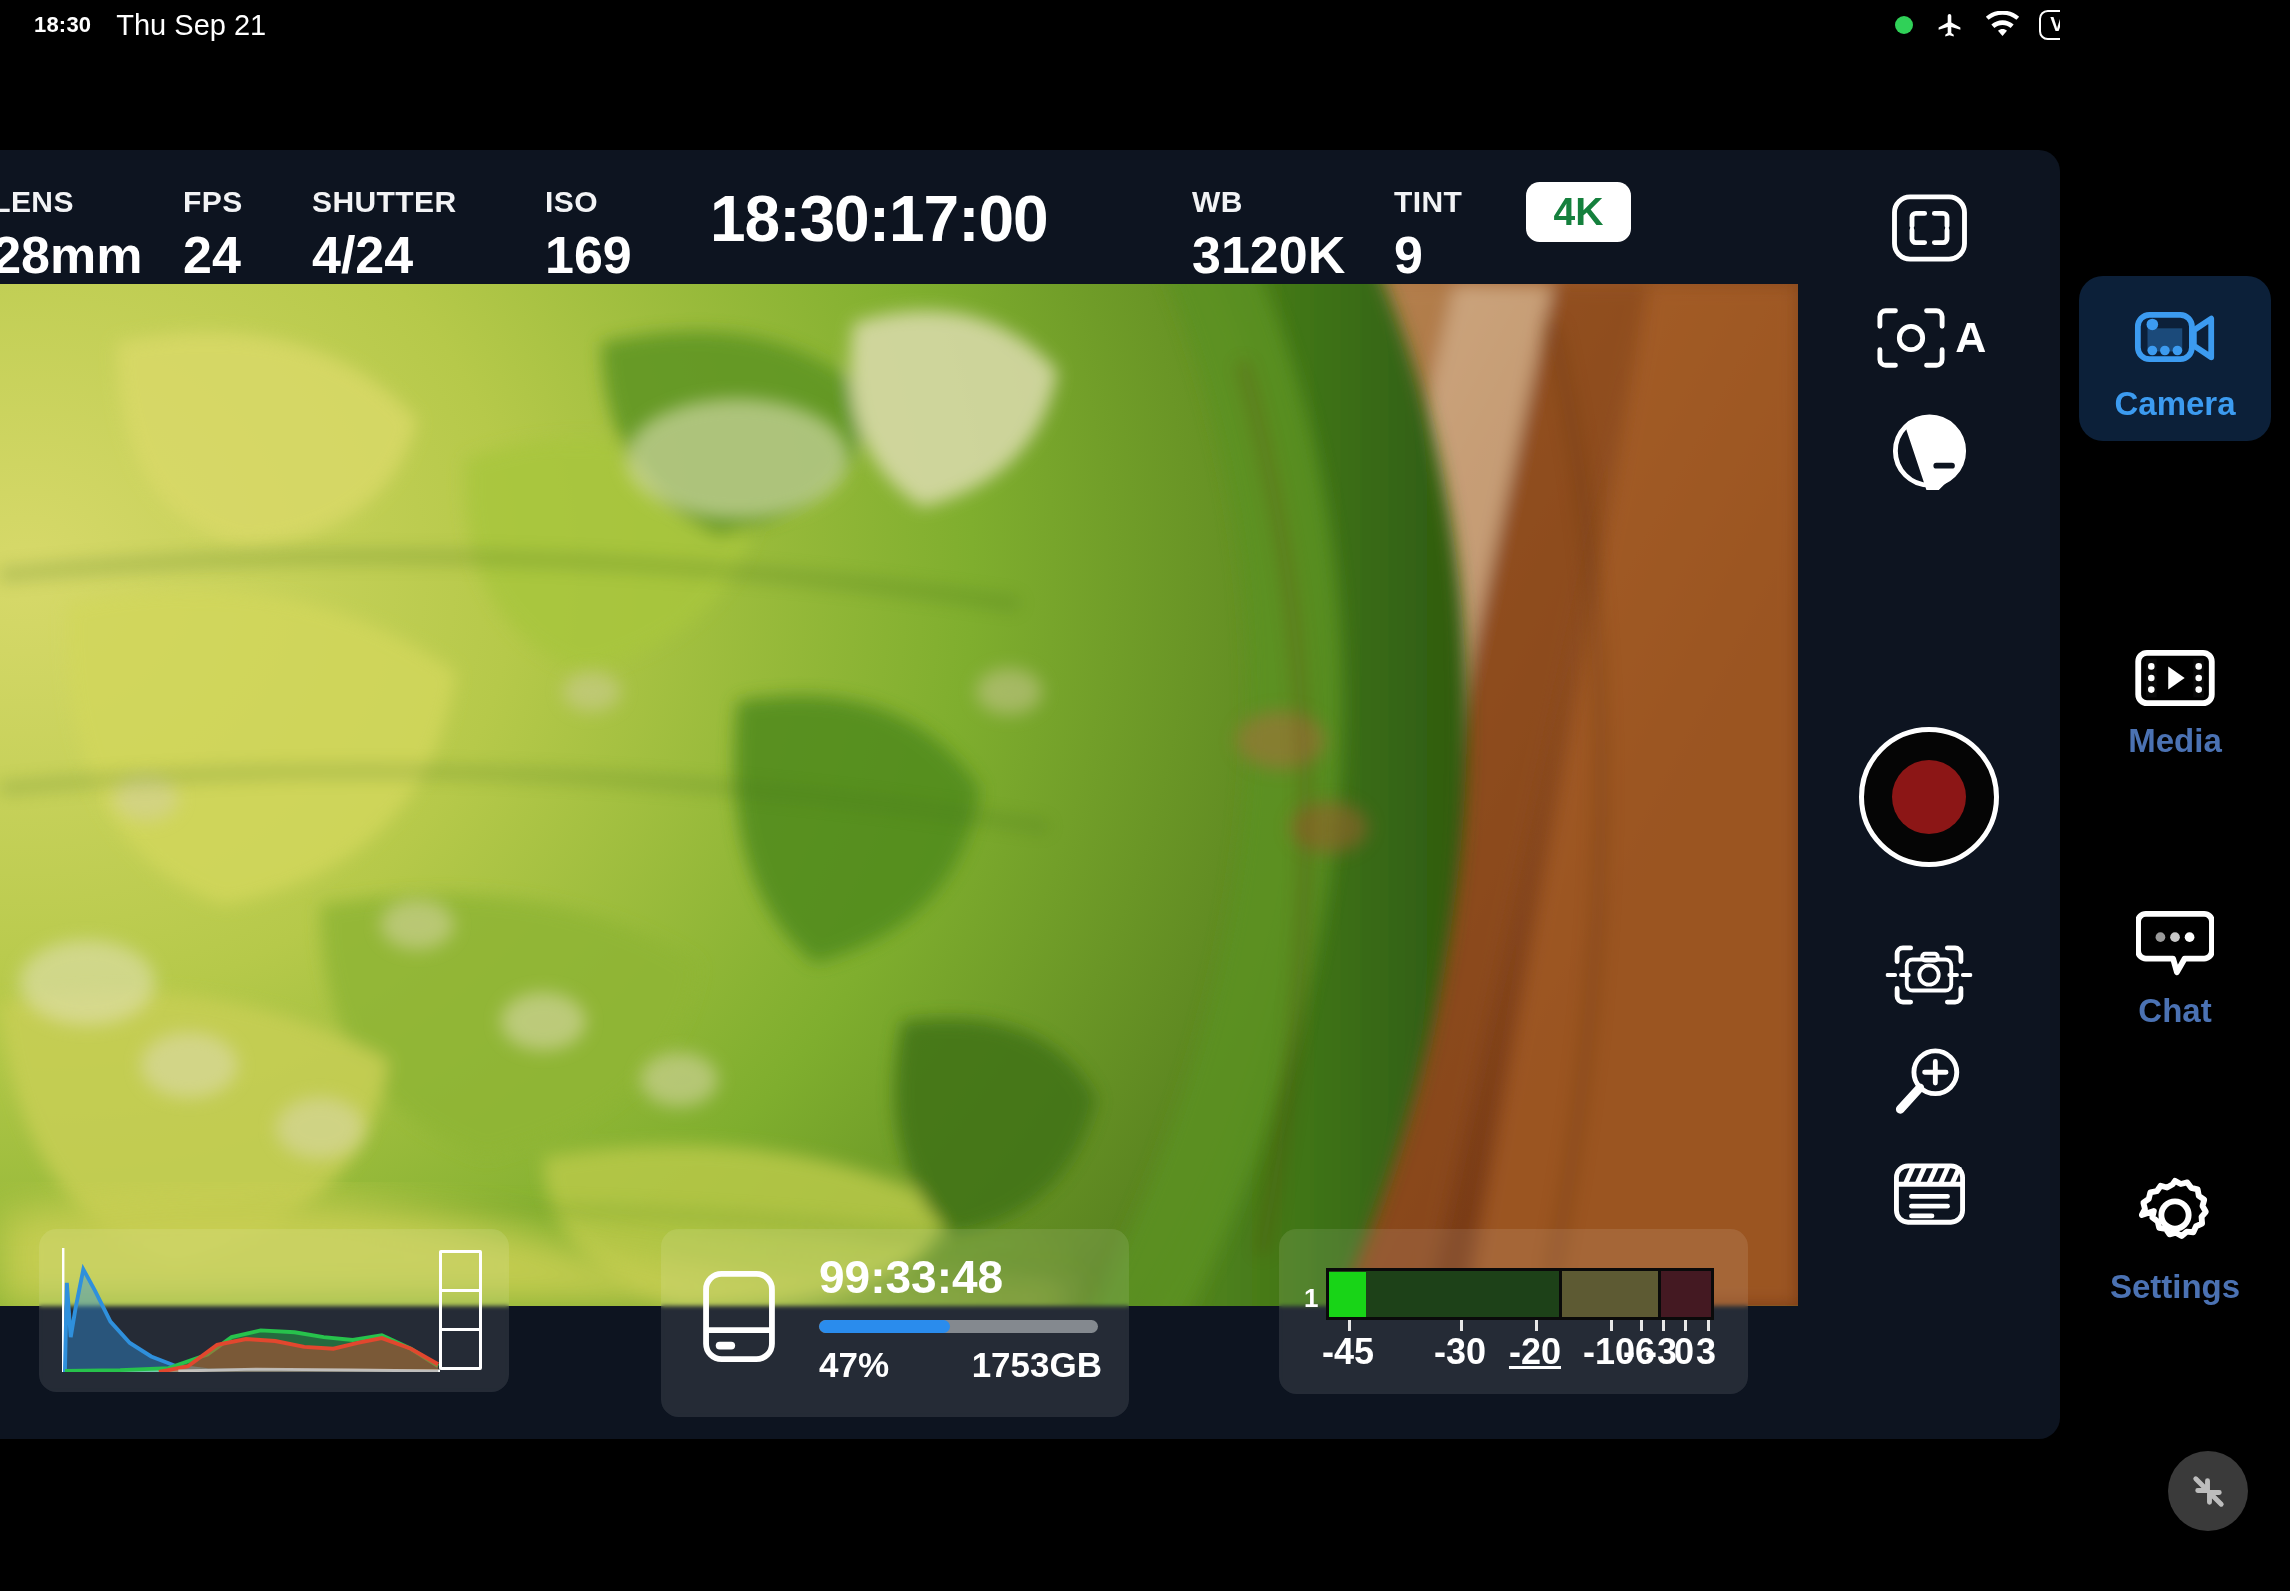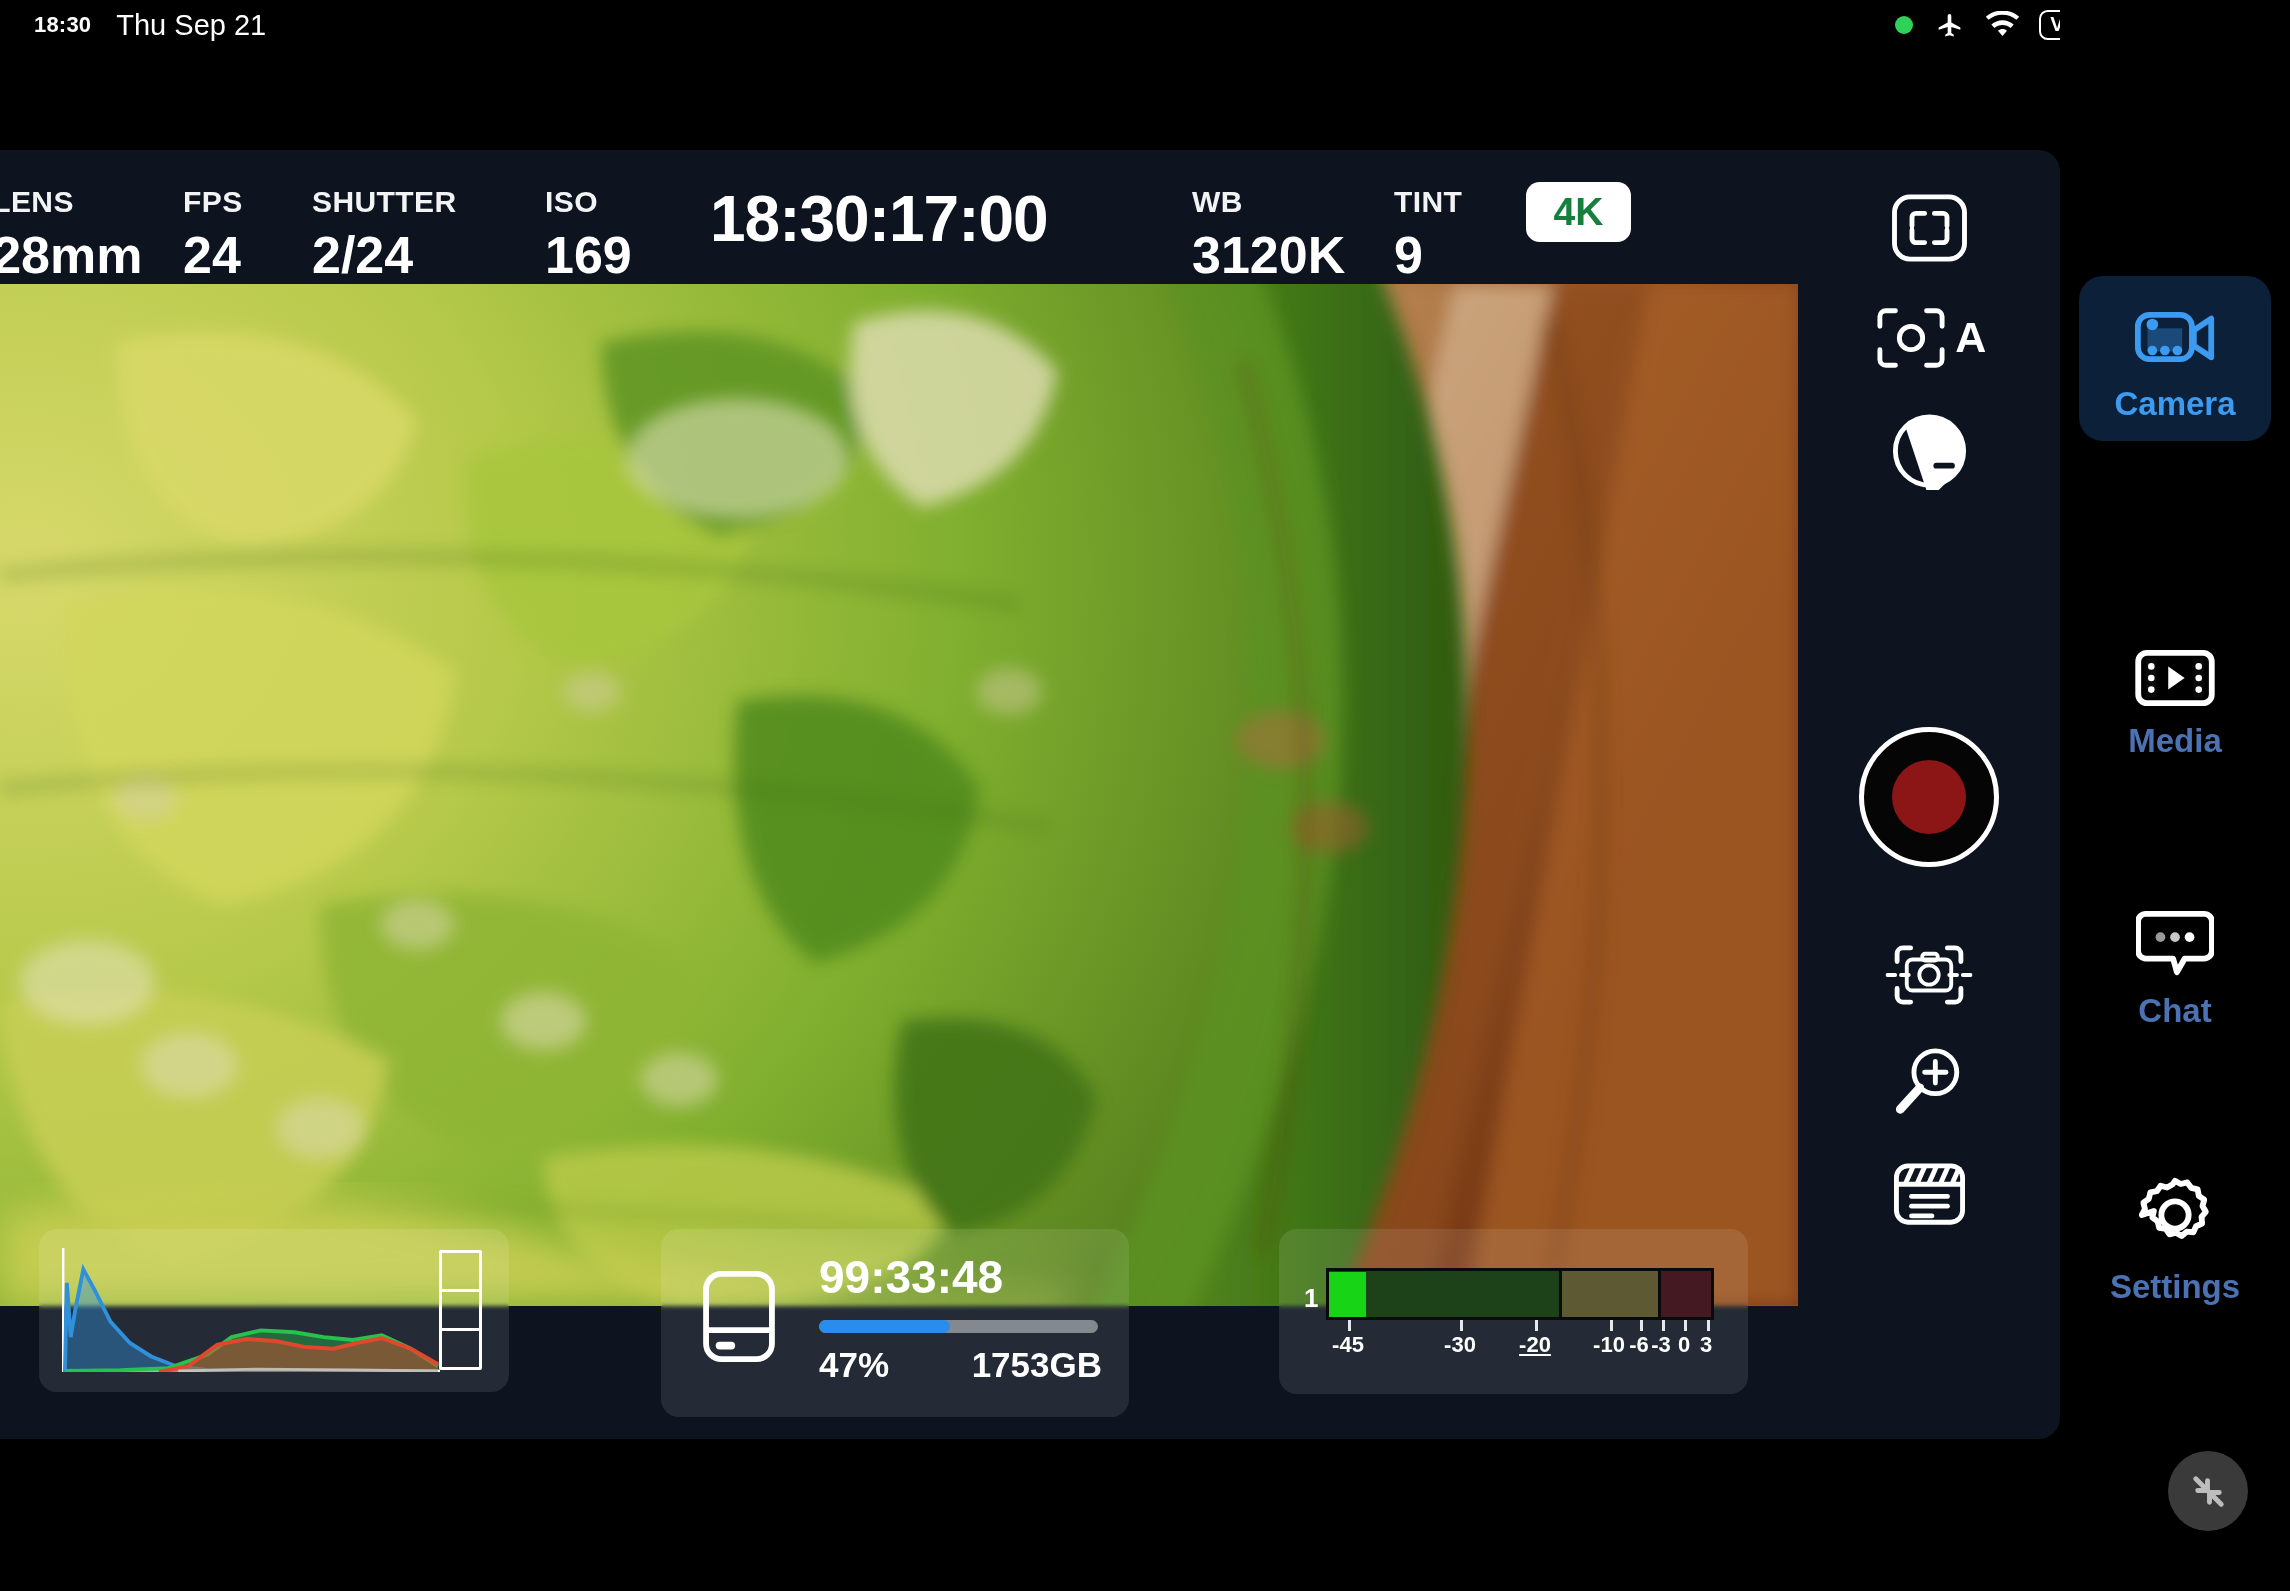--- a/index.html
+++ b/index.html
@@ -140,21 +140,21 @@
   #zone-yellow { background:#5d5a33; }
   #zone-red { background:#441922; }
   #level {
     position:absolute; left:50px; top:43px; height:45px;
     background:#18d417;
   }
   #ticks { position:absolute; left:47px; top:91px; width:388px; height:11.6px; }
   #ticks b { position:absolute; top:0; width:2.9px; height:10.7px; background:#e8e8e8; }
   #scale { position:absolute; left:0; top:105px; width:469px; height:39px; }
   #scale span {
-    position:absolute; top:0; font-size:22px; font-weight:700;
+    position:absolute; top:0; font-size:36px; font-weight:700;
     color:#fff; line-height:1; transform:translateX(-50%);
   }
 
   
   #rail {
     position:absolute; left:1798px; top:0; width:262px; height:1289px;
   }
   .rail-btn {
     position:absolute; left:50%; transform:translateX(-50%);
     width:107px; height:107px;
@@ -229,21 +229,21 @@
     <div class="info-group" style="left:-7.8px; top:37px;">
       <div class="info-label">LENS</div>
       <div class="info-value">28mm</div>
     </div>
     <div class="info-group" style="left:183px; top:37px;">
       <div class="info-label">FPS</div>
       <div class="info-value">24</div>
     </div>
     <div class="info-group" style="left:312px; top:37px;">
       <div class="info-label">SHUTTER</div>
-      <div class="info-value">2/24</div>
+      <div class="info-value">4/24</div>
     </div>
     <div class="info-group" style="left:545px; top:37px;">
       <div class="info-label">ISO</div>
       <div class="info-value">169</div>
     </div>
     <div id="tc">18:30:17:00</div>
     <div class="info-group" style="left:1192px; top:37px;">
       <div class="info-label">WB</div>
       <div class="info-value">3120K</div>
     </div>

